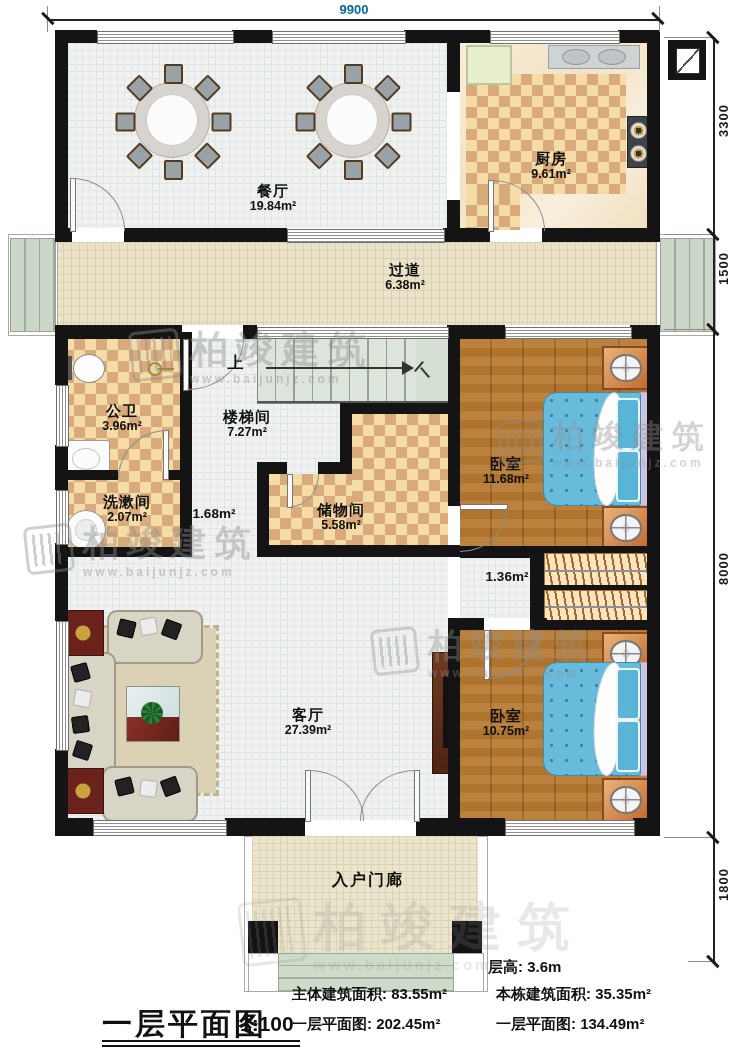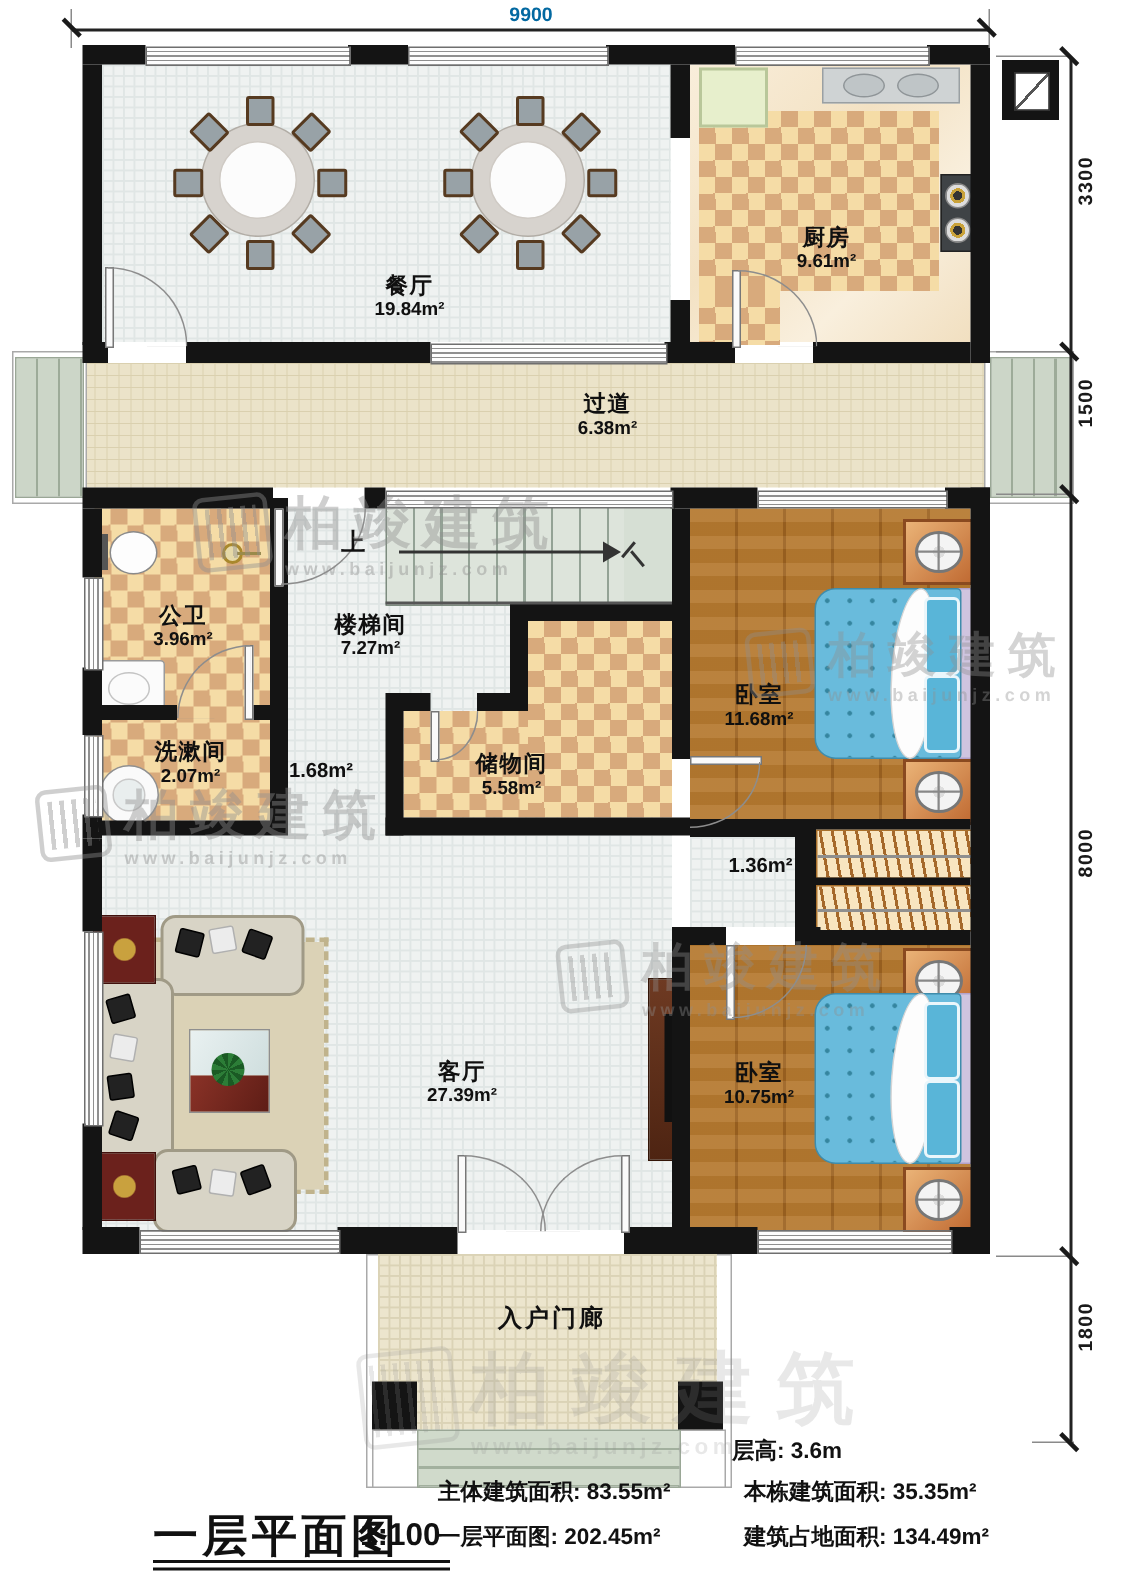--- a/index.html
+++ b/index.html
@@ -382,21 +382,21 @@
     <div>
       <div class="wm-text" style="font-size:52px;letter-spacing:16px">柏竣建筑</div>
       <div class="wm-url" style="font-size:15px">www.baijunjz.com</div>
     </div>
   </div>
 
   <div class="info" style="left:488px;top:958px">层高: 3.6m</div>
   <div class="info" style="left:292px;top:985px">主体建筑面积: 83.55m²</div>
   <div class="info" style="left:496px;top:985px">本栋建筑面积: 35.35m²</div>
   <div class="info" style="left:292px;top:1015px">一层平面图: 202.45m²</div>
-  <div class="info" style="left:496px;top:1015px">建筑占地面积: 134.49m²</div>
+  <div class="info" style="left:496px;top:1015px">一层平面图: 134.49m²</div>
   <div class="title-main" style="left:102px;top:1004px">一层平面图</div>
   <div class="title-scale" style="left:240px;top:1012px">1:100</div>
   <div class="uline" style="left:102px;top:1040px;width:198px;height:2px"></div>
   <div class="uline" style="left:102px;top:1045px;width:198px;height:2px"></div>
 
 <div class="w" style="left: 55px; top: 30px; width: 42px; height: 13px;"></div>
     <div class="w" style="left: 232px; top: 30px; width: 40px; height: 13px;"></div>
     <div class="w" style="left: 404px; top: 30px; width: 86px; height: 13px;"></div>
     <div class="w" style="left: 618px; top: 30px; width: 42px; height: 13px;"></div>
     <div class="w" style="left: 55px; top: 43px; width: 13px; height: 187px;"></div>

